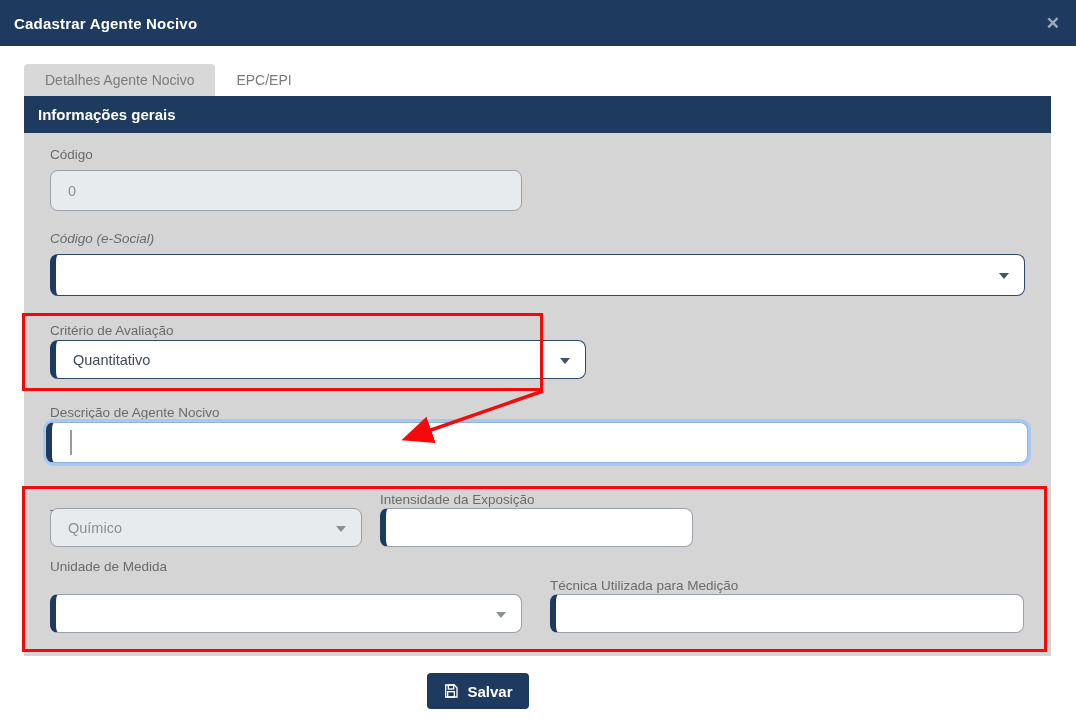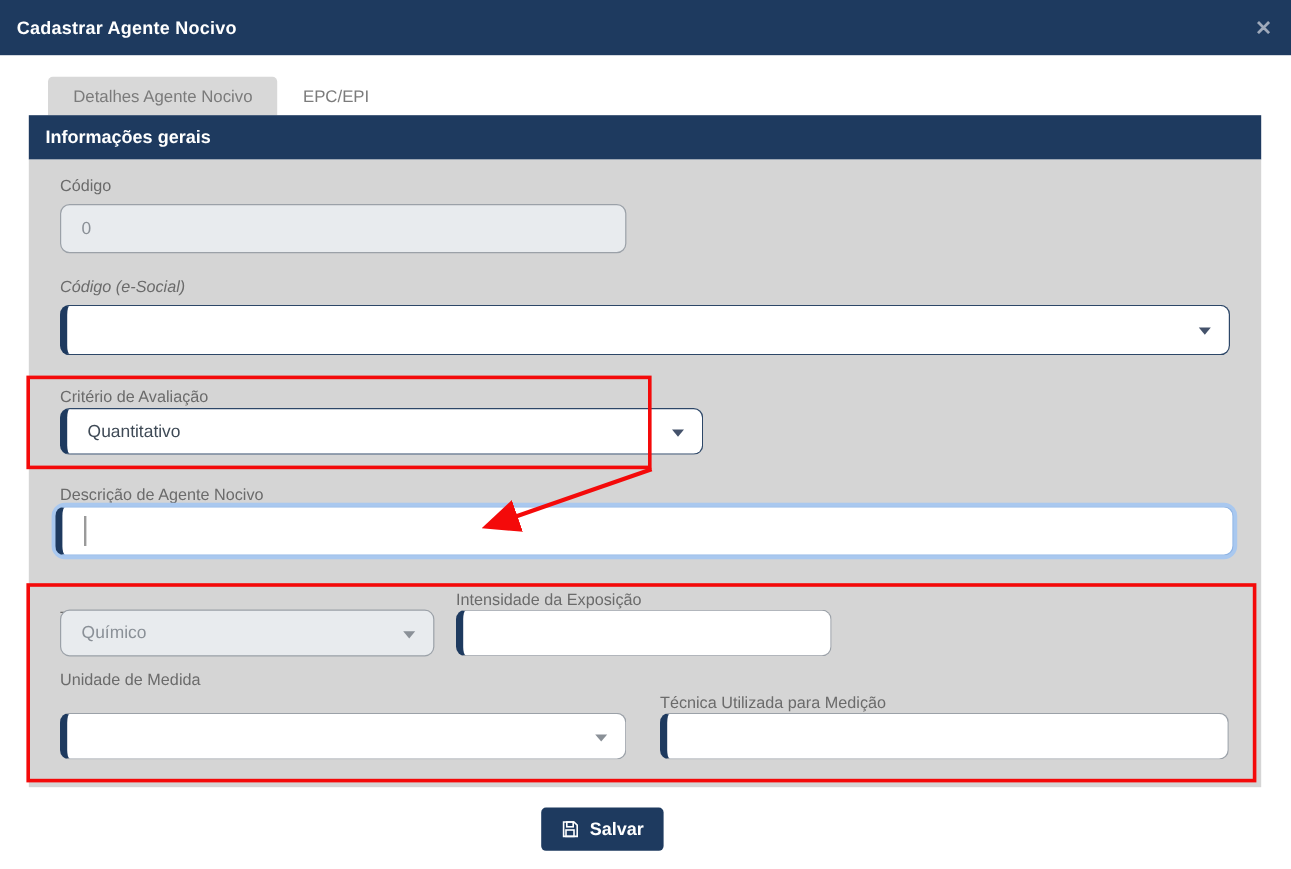--- a/index.html
+++ b/index.html
@@ -8,21 +8,21 @@
   .page { position:relative; width:1076px; height:724px; background:#fff; overflow:hidden; }
 
   
   .modal-header { position:absolute; left:0; top:0; width:1076px; height:46px;
     background:#1e3a5f; display:flex; align-items:center; justify-content:space-between;
     padding:0 16px 0 14px; }
   .modal-title { color:#fff; font-size:15px; font-weight:bold; letter-spacing:.2px; }
   .close-btn { color:#9fa9ba; font-size:17px; font-weight:bold; cursor:pointer; line-height:1; }
 
   
-  .tabs { position:absolute; left:24px; top:64px; height:32px; display:flex; align-items:stretch;margin-left:16px; }
+  .tabs { position:absolute; left:24px; top:64px; height:32px; display:flex; align-items:stretch; }
   .tab { display:flex; align-items:center; padding:0 21px; font-size:14px; color:#7b7b7b; cursor:pointer; }
   .tab.active { background:#d8d8d8; border-radius:4px 4px 0 0; }
 
   
   .panel-header { position:absolute; left:24px; top:96px; width:1027px; height:37px;
     background:#1e3a5f; display:flex; align-items:center; padding-left:14px; }
   .panel-header span { color:#fff; font-size:15px; font-weight:bold; }
 
   
   .panel-body { position:absolute; left:24px; top:133px; width:1027px; height:523px;
@@ -44,21 +44,21 @@
     color:#3f4a56; padding-left:16px; outline:none; }
   .focus-glow { box-shadow:0 0 0 3px #a9c8ef; border:1px solid #8fb4e4; border-left:6px solid #1e3a5f; }
   .caret { position:absolute; width:1.5px; height:25px; background:#9a9a9a; }
 
   
   .red-box { position:absolute; border:3px solid #f40a0a; pointer-events:none; }
   .arrow-svg { position:absolute; left:0; top:0; width:1076px; height:724px; pointer-events:none; }
 
   
   .footer { position:absolute; left:0; top:673px; width:956px; display:flex;
-    justify-content:center; gap:0;margin-left:24px; }
+    justify-content:center; gap:0; }
   .btn { height:36px; border:none; border-radius:4px; display:flex; align-items:center;
     gap:8px; padding:0 16px; color:#fff; font-size:15px; font-weight:bold; cursor:pointer;
     font-family:"Liberation Sans", sans-serif; }
   .btn-save { background:#1e3a5f; }
   .btn-cancel { background:#8d949b; }
   .btn svg { display:block; }
 </style>
 </head>
 <body>
 

